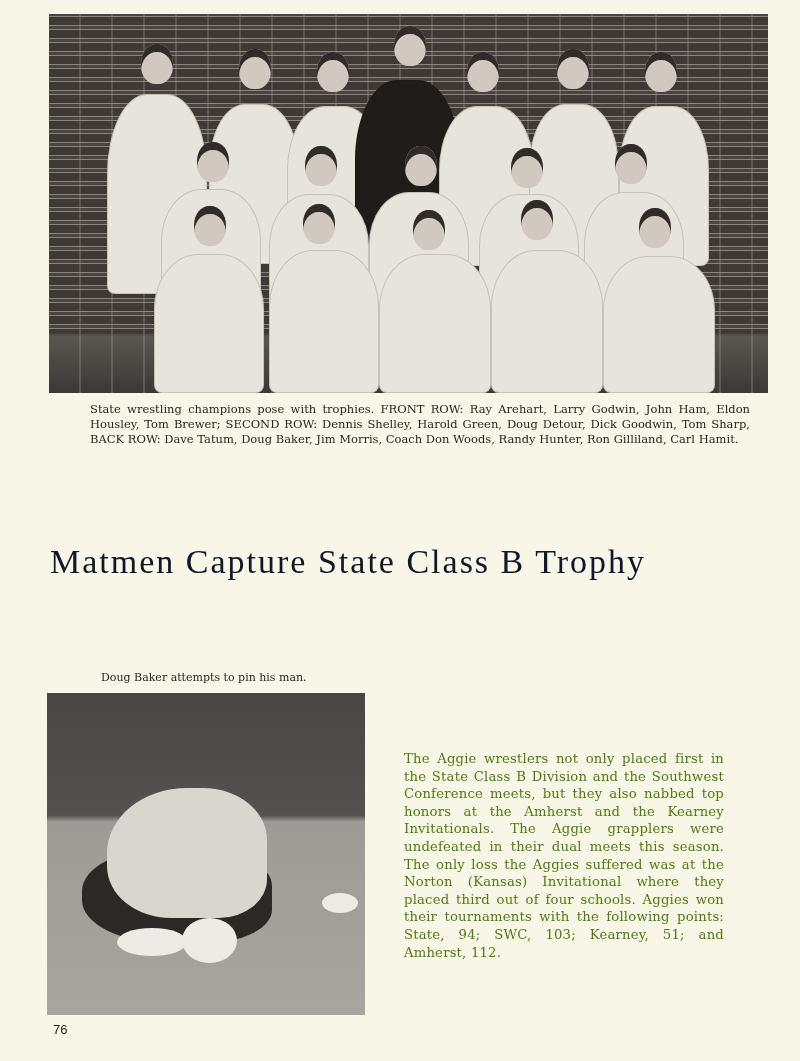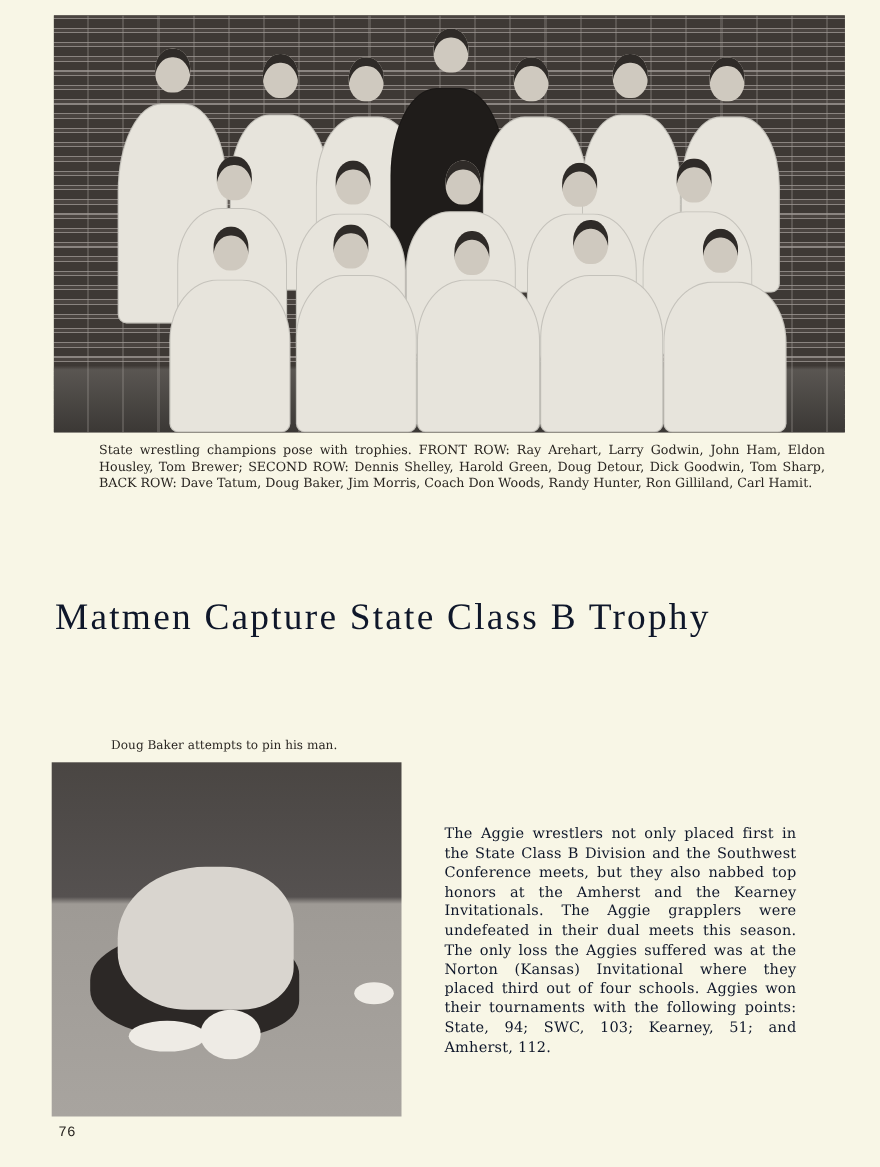--- a/index.html
+++ b/index.html
@@ -67,25 +67,25 @@
       background: #2c2826; border-radius: 45% 40% 35% 45%;
     }
     .shoe {
       position: absolute; background: #eeebe5; border-radius: 50%;
     }
     #body-text {
       position: absolute; left: 404px; top: 750px; width: 320px;
       font-family: "DejaVu Serif", serif;
       font-size: 13.2px; line-height: 17.6px;
       text-align: justify; letter-spacing: 0.2px;
-      color: #0f172a;
+      color: #4d7c0f;
     }
     #page-number {
       position: absolute; left: 53px; top: 1022px;
-      font-family: Liberation Mono, monospace; font-size: 13px; color: #2a2622;
+      font-family: Liberation Sans, sans-serif; font-size: 13px; color: #2a2622;
     }
   </style>
 </head>
 <body>
 
 <div class="photo" id="team-photo">
   <div class="brick-lines"></div>
 
   <div class="person" style="left:58px;top:80px;width:100px;height:200px;"></div>
   <div class="head" style="left:92px;top:30px;"></div>

